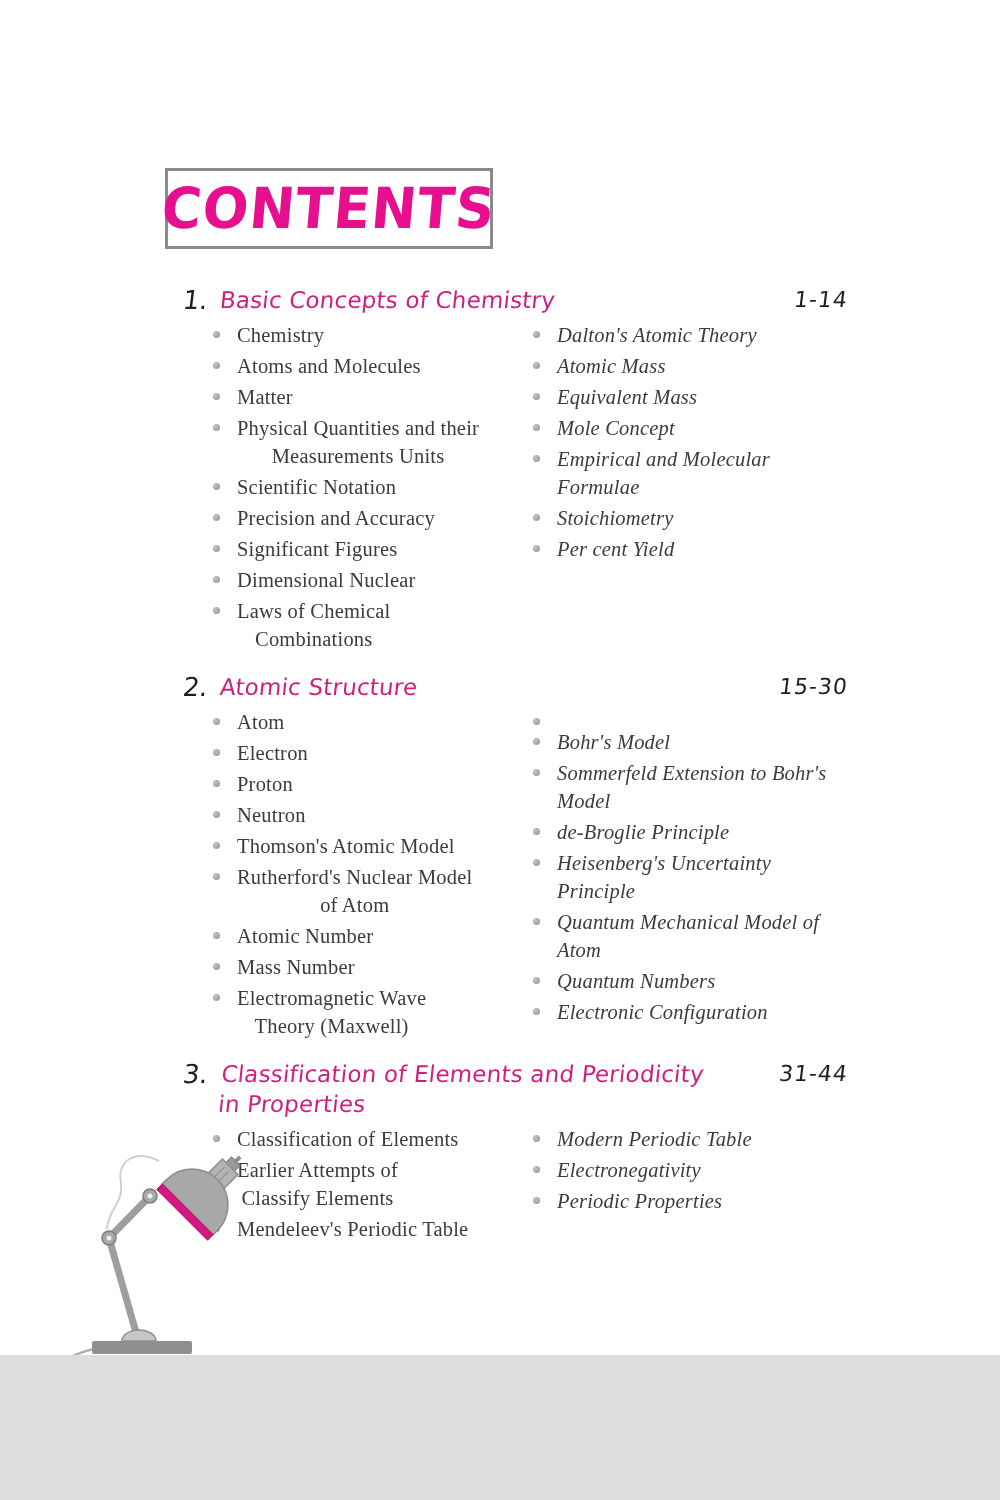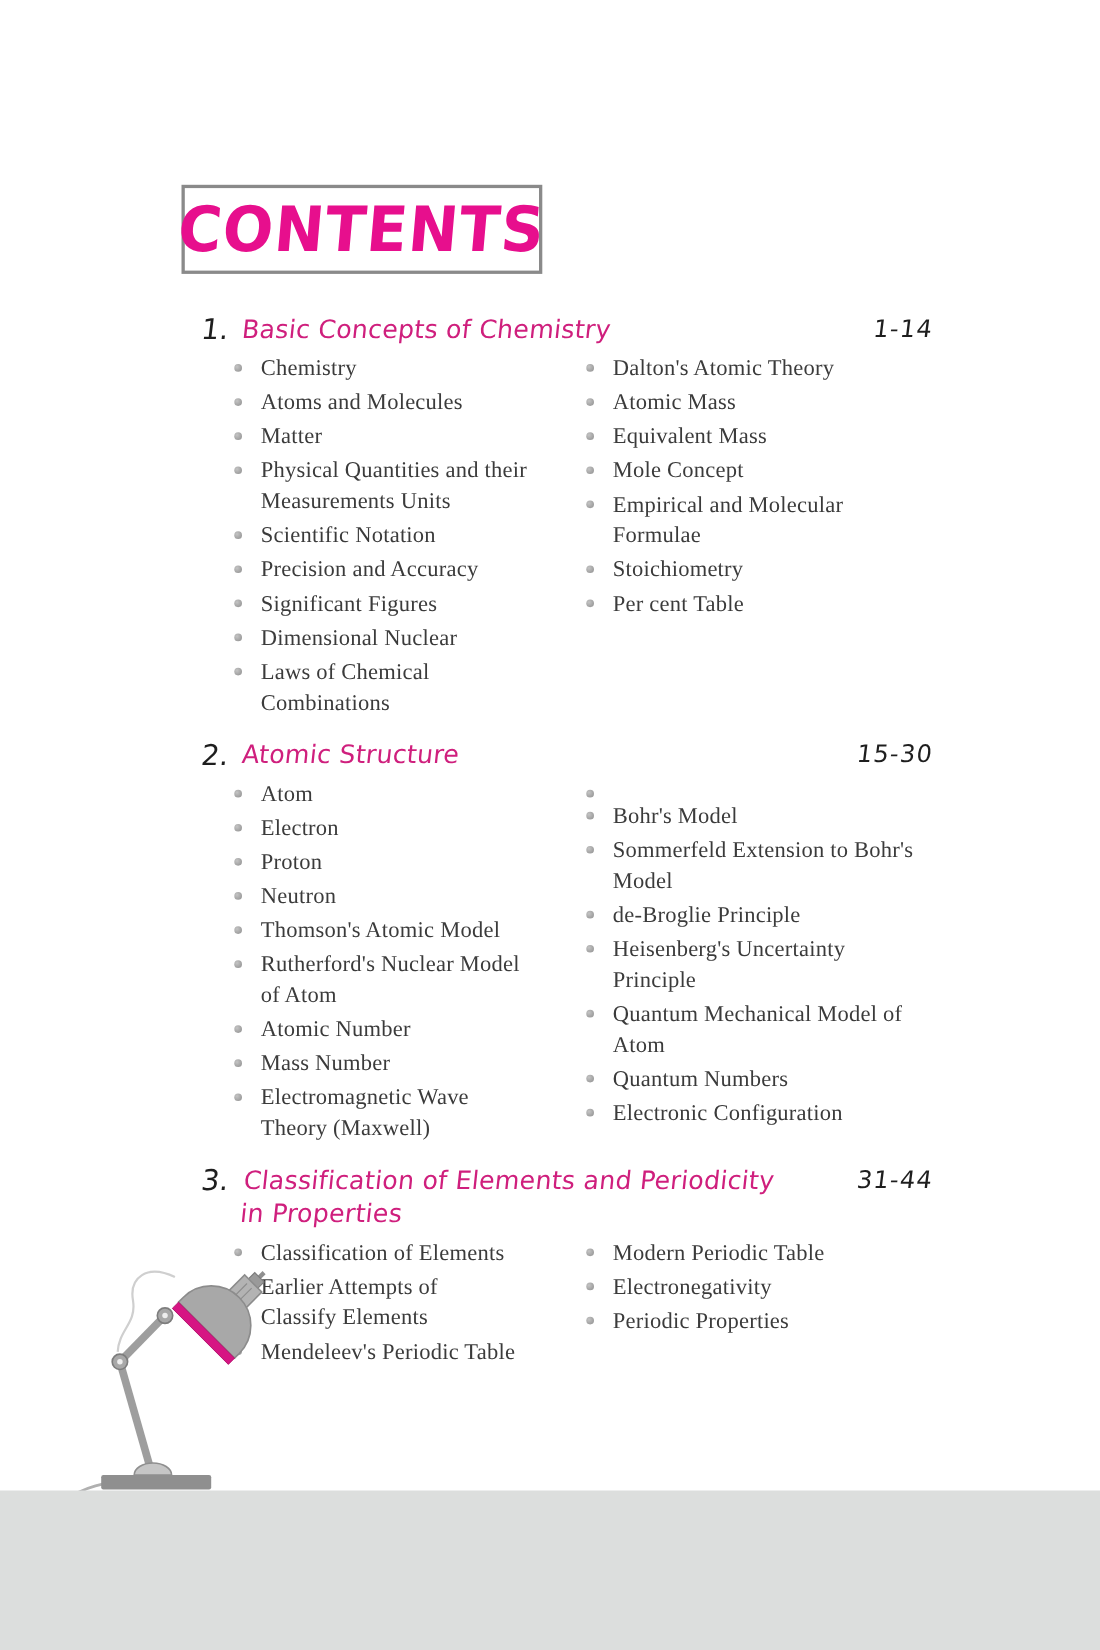--- a/index.html
+++ b/index.html
@@ -33,22 +33,22 @@
     color:var(--heading-pink,#cf1f7d);line-height:30px;white-space:pre-line;
     transform:skewX(-6deg);letter-spacing:0.2px;
   }
   .ch-pages{
     flex:none;font-family:"DejaVu Sans",sans-serif;font-size:22px;
     color:#1e1e1e;line-height:30px;transform:skewX(-7deg);
     display:inline-block;letter-spacing:1px;
   }
   .ch-cols{display:flex;}
   ul.topics{list-style:none;margin:0;padding:0;}
-  ul.topics.left{width:320px;margin-left:30px;flex:none;}
-  ul.topics.right{width:315px;flex:none;}
+  ul.topics.left{width:320px;margin-left:30px;flex:none;text-align:center;}
+  ul.topics.right{width:315px;flex:none;font-style:italic;}
   ul.topics li{display:flex;margin-bottom:3px;}
   .dot{
     flex:none;width:7px;height:7px;border-radius:50%;
     background:radial-gradient(circle at 35% 35%, #c4c4c4 0%, var(--bullet-gray,#9e9e9e) 70%);
     margin:10px 17px 0 0;
   }
   .txt{
     font-family:"Liberation Serif","DejaVu Serif",serif;
     font-size:20.5px;line-height:28px;color:#3b3b3b;
     white-space:pre-line;letter-spacing:0.2px;
@@ -139,21 +139,21 @@
               <span class="dot"></span>
               <span class="txt">Empirical and Molecular
 Formulae</span>
             </li>
             <li>
               <span class="dot"></span>
               <span class="txt">Stoichiometry</span>
             </li>
             <li>
               <span class="dot"></span>
-              <span class="txt">Per cent Table</span>
+              <span class="txt">Per cent Yield</span>
             </li>
           </ul>
         </div>
       </section>
       <section class="chapter">
         <div class="ch-head">
           <span class="ch-num">2.</span>
           <span class="ch-title">Atomic Structure</span>
           <span class="ch-pages">15-30</span>
         </div>

